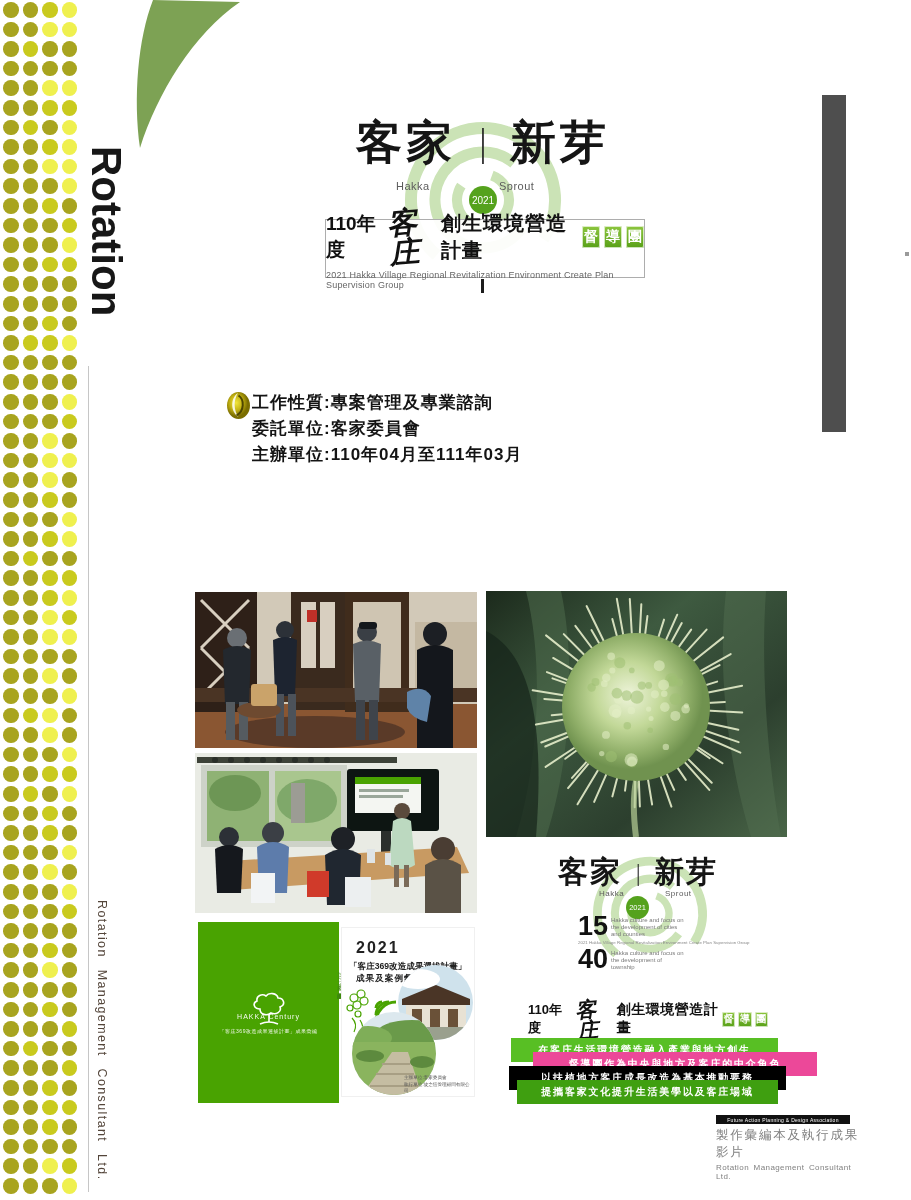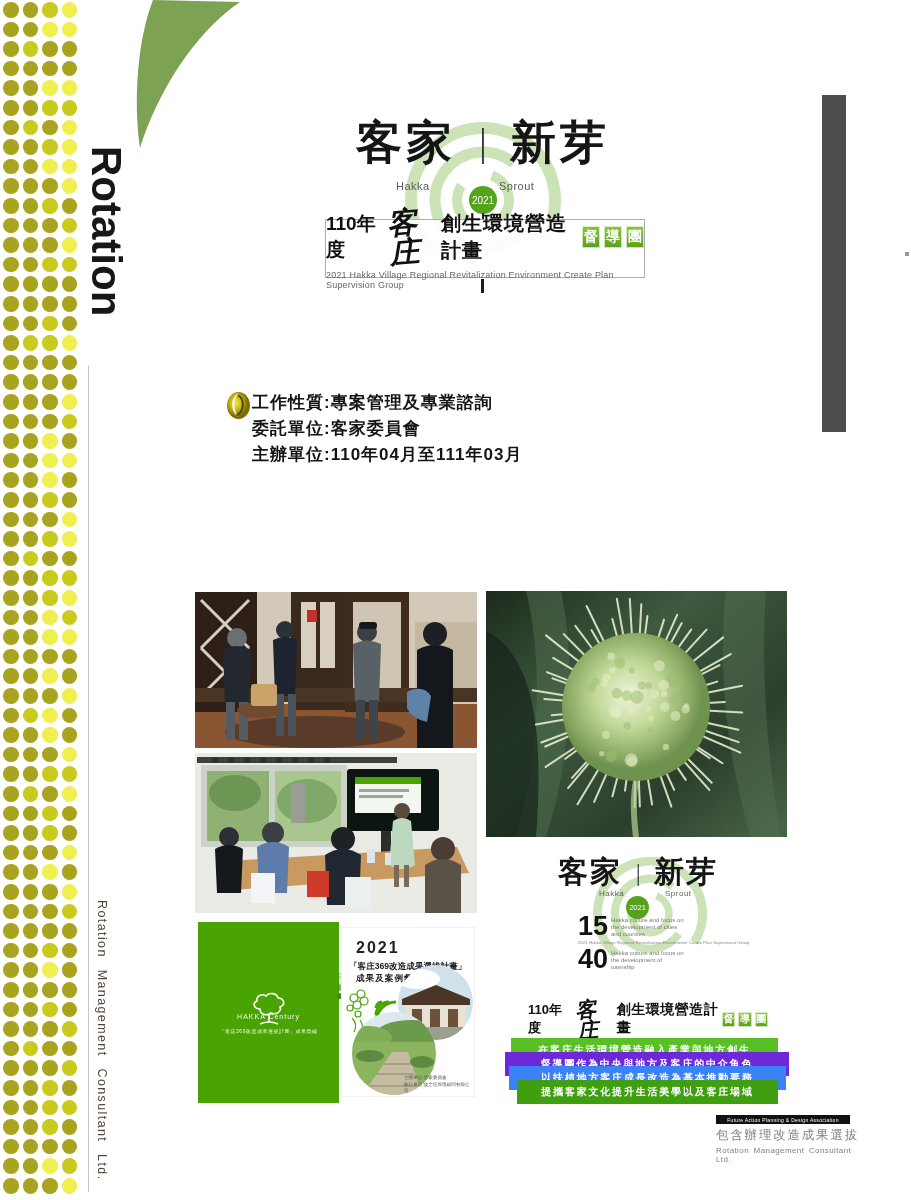--- a/index.html
+++ b/index.html
@@ -743,23 +743,23 @@
       <span class="lbox-callig">客庄</span>
       <span class="lbox-prog">創生環境營造計畫</span>
       <span class="badge">督</span>
       <span class="badge">導</span>
       <span class="badge">團</span>
     </div>
     <div class="lbox-en">2021  Hakka Village Regional Revitalization Environment Create Plan Supervision Group</div>
   </div>
 
   <div id="banner0" class="abs banner" style="background: rgb(88, 191, 36);">在客庄生活環境營造融入產業與地方創生</div>
-  <div id="banner1" class="abs banner" style="background: #6d28d9;">督導團作為中央與地方及客庄的中介角色</div>
-  <div id="banner2" class="abs banner" style="background: #3b82f6;">以扶植地方客庄成長改造為基本推動要務</div>
+  <div id="banner1" class="abs banner" style="background: #ec4899; margin-left: 28px;">督導團作為中央與地方及客庄的中介角色</div>
+  <div id="banner2" class="abs banner" style="background: #000000;">以扶植地方客庄成長改造為基本推動要務</div>
   <div id="banner3" class="abs banner" style="background: rgb(63, 159, 16);">提攜客家文化提升生活美學以及客庄場域</div>
 
   <div id="fap" class="abs">
     <div class="bar">Future Action Planning &amp; Design Association</div>
-    <div class="zh">包含辦理改造成果選拔</div>
+    <div class="zh">製作彙編本及執行成果影片</div>
     <div class="en">Rotation Management Consultant Ltd.</div>
   </div>
 
 </div>
 
 </body></html>

